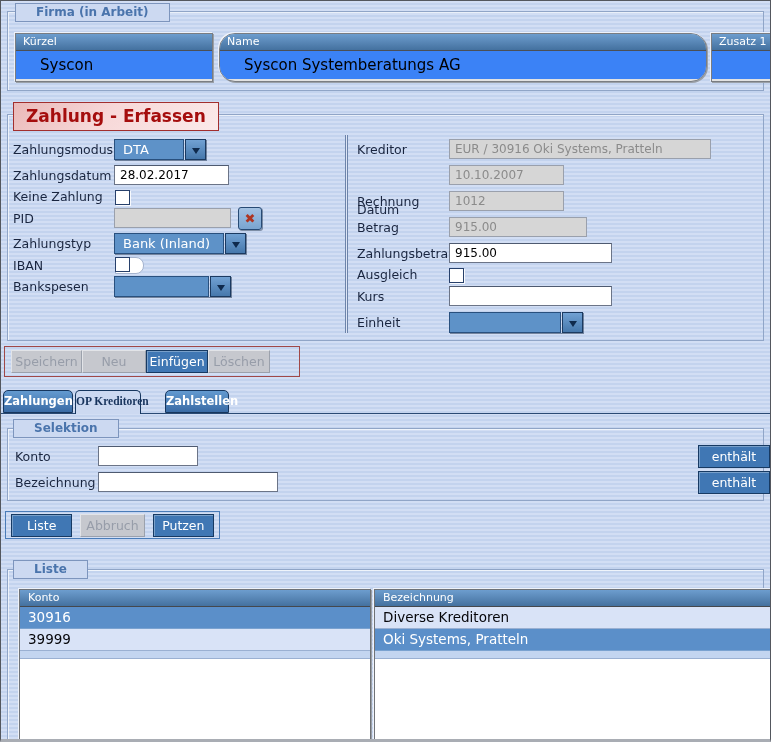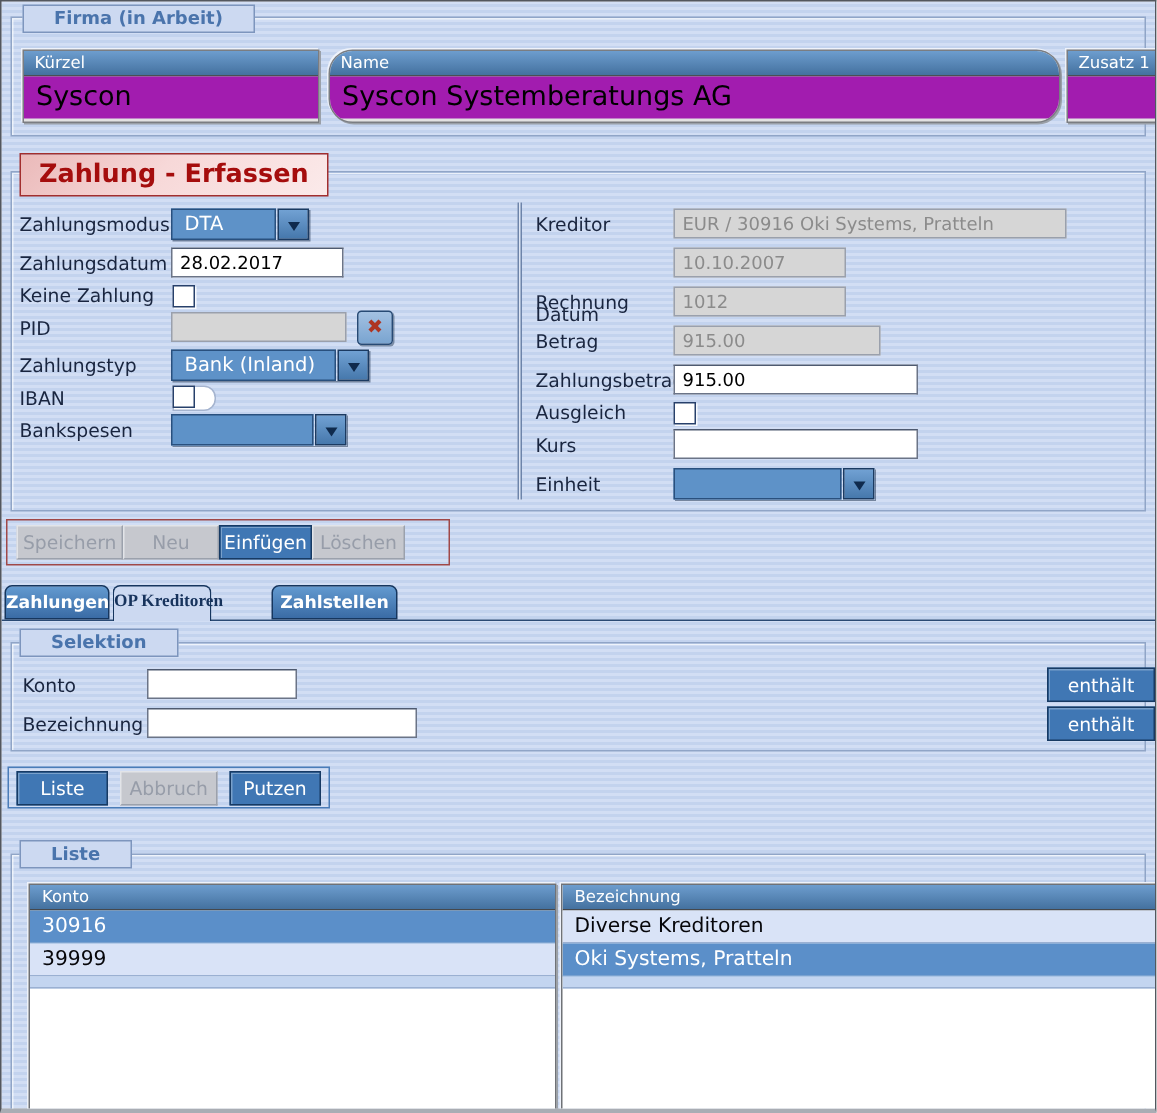--- a/index.html
+++ b/index.html
@@ -9,21 +9,21 @@
     border:1px solid #53575e;border-bottom:3px solid #a9adb4;
     font-family:"DejaVu Sans","Liberation Sans",sans-serif;
   }
   .groupbox{position:absolute;border:1px solid #90a5c7;box-shadow:inset 1px 1px 0 rgba(255,255,255,.65);}
   .grouplabel{position:absolute;z-index:2;font-weight:bold;font-size:12px;color:#4a74ac;
     background:#ccd9f1;border:1px solid #7d95bd;padding:0 20px;height:17px;line-height:17px;white-space:nowrap;}
   .colpanel{position:absolute;border:1px solid #7a7d82;background:#e2e2e2;overflow:hidden;
     box-shadow:-1px -1px 0 #eef2fa,1px 1px 0 #9aa0a8;}
   .colheader{height:16px;background:linear-gradient(#6d9dce,#44719f);border-bottom:1px solid #4c4f54;
     color:#fff;font-size:11px;line-height:16px;padding:0 7px;white-space:nowrap;}
-  .colvalue{height:28px;font-size:18px;color:#000;line-height:28px;padding:0 8px;background:#a21caf;white-space:nowrap;}
+  .colvalue{height:28px;font-size:15px;color:#000;line-height:28px;padding:0 24px;background:#3b82f6;white-space:nowrap;}
   .title{position:absolute;left:12px;top:101px;z-index:3;height:22px;line-height:22px;padding:2px 12px 3px;
     font-size:17px;font-weight:bold;color:#a50d0d;white-space:nowrap;
     background:linear-gradient(135deg,#eab9b9 0%,#f7d8d8 45%,#fbeaea 100%);border:1px solid #a22e2e;}
   .flabel{position:absolute;font-size:12.5px;color:#19253f;height:20px;line-height:20px;white-space:nowrap;}
   .tinput{position:absolute;box-sizing:border-box;height:20px;font-size:12px;font-family:inherit;color:#000;
     background:#fff;border:1px solid #6b7487;border-top-color:#4e5a70;padding:1px 5px;outline:none;}
   .tinput.dis{background:#d6d6d6;color:#8b8b8b;border-color:#9aa0ac;}
   .dropdown{position:absolute;height:21px;display:flex;box-shadow:1px 1px 0 rgba(23,44,72,.5);}
   .dd-field{box-sizing:border-box;border:1px solid #29507e;background:#5e92c8;color:#fff;
     font-size:13px;line-height:19px;padding:0 8px;white-space:nowrap;}
@@ -158,21 +158,21 @@
   <div class="actions-red">
     <div class="btn dis" style="width:71px;">Speichern</div>
     <div class="btn dis" style="width:64px;">Neu</div>
     <div class="btn primary" style="width:62px;">Einfügen</div>
     <div class="btn dis" style="width:62px;">Löschen</div>
   </div>
 
   <div class="tabline"></div>
   <div class="tab inactive" style="left:2px;width:70px;">Zahlungen</div>
   <div class="tab active" style="left:74px;width:66px;font-family:Liberation Serif, serif;">OP Kreditoren</div>
-  <div class="tab inactive" style="left:180px;width:84px;">Zahlstellen</div>
+  <div class="tab inactive" style="left:164px;width:64px;">Zahlstellen</div>
 
   <div class="groupbox" style="left:6px;top:427px;width:755px;height:71px;"></div>
   <div class="grouplabel" style="left:12px;top:418px;">Selektion</div>
 
   <div class="flabel" style="left:14px;top:446px;">Konto</div>
   <input class="tinput" style="left: 97px; top: 445px; width: 100px;" value="">
   <div class="btn primary" style="position:absolute;left:697px;top:444px;width:72px;">enthält</div>
 
   <div class="flabel" style="left:14px;top:472px;">Bezeichnung</div>
   <input class="tinput" style="left: 97px; top: 471px; width: 180px;" value="">

